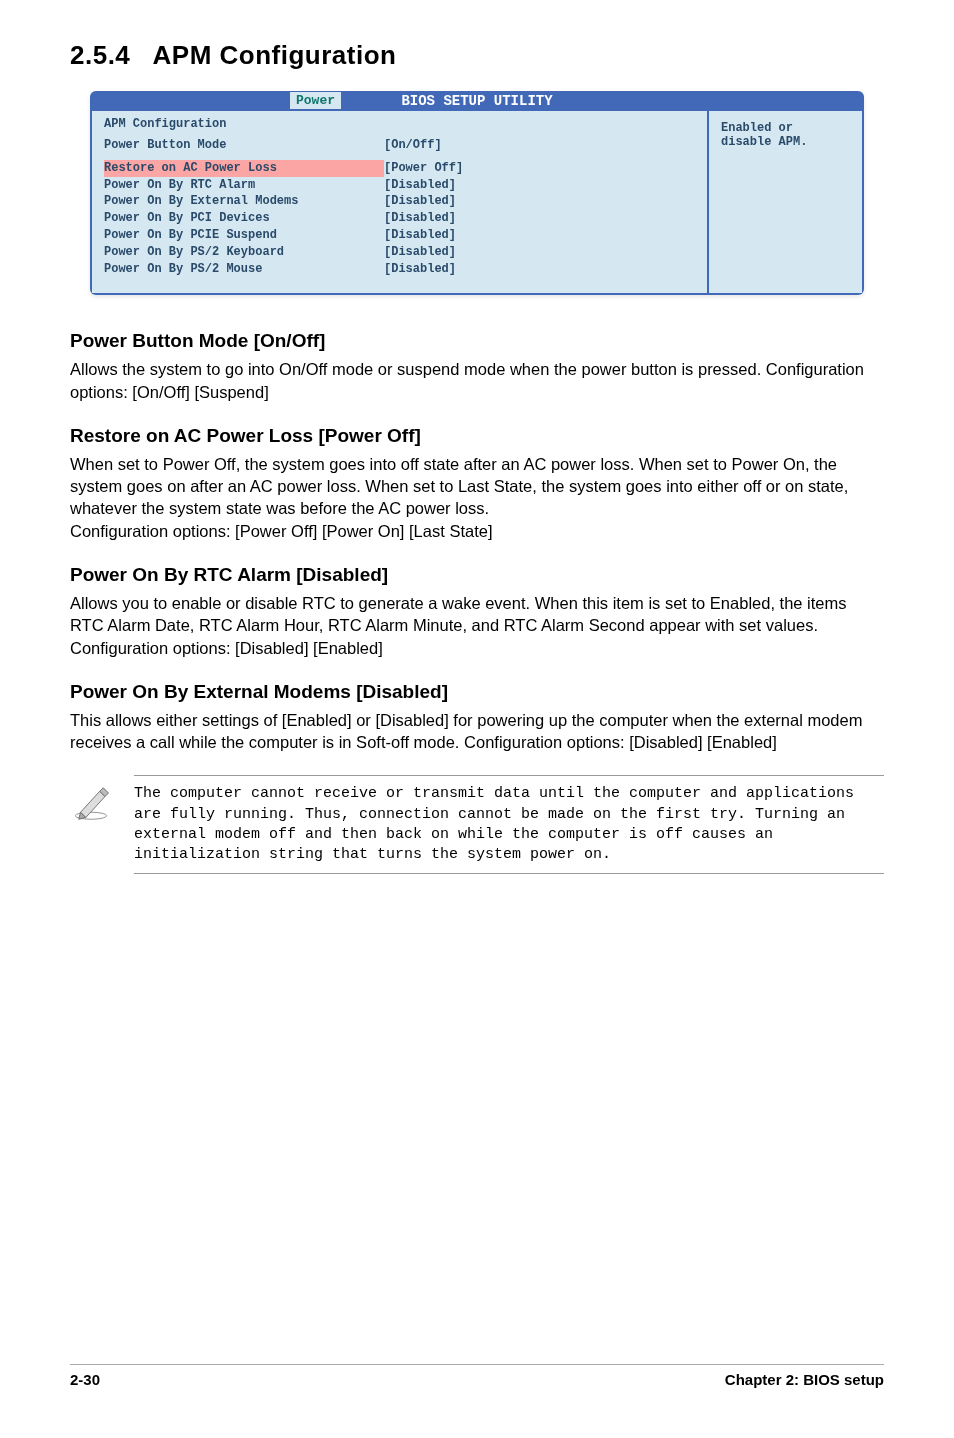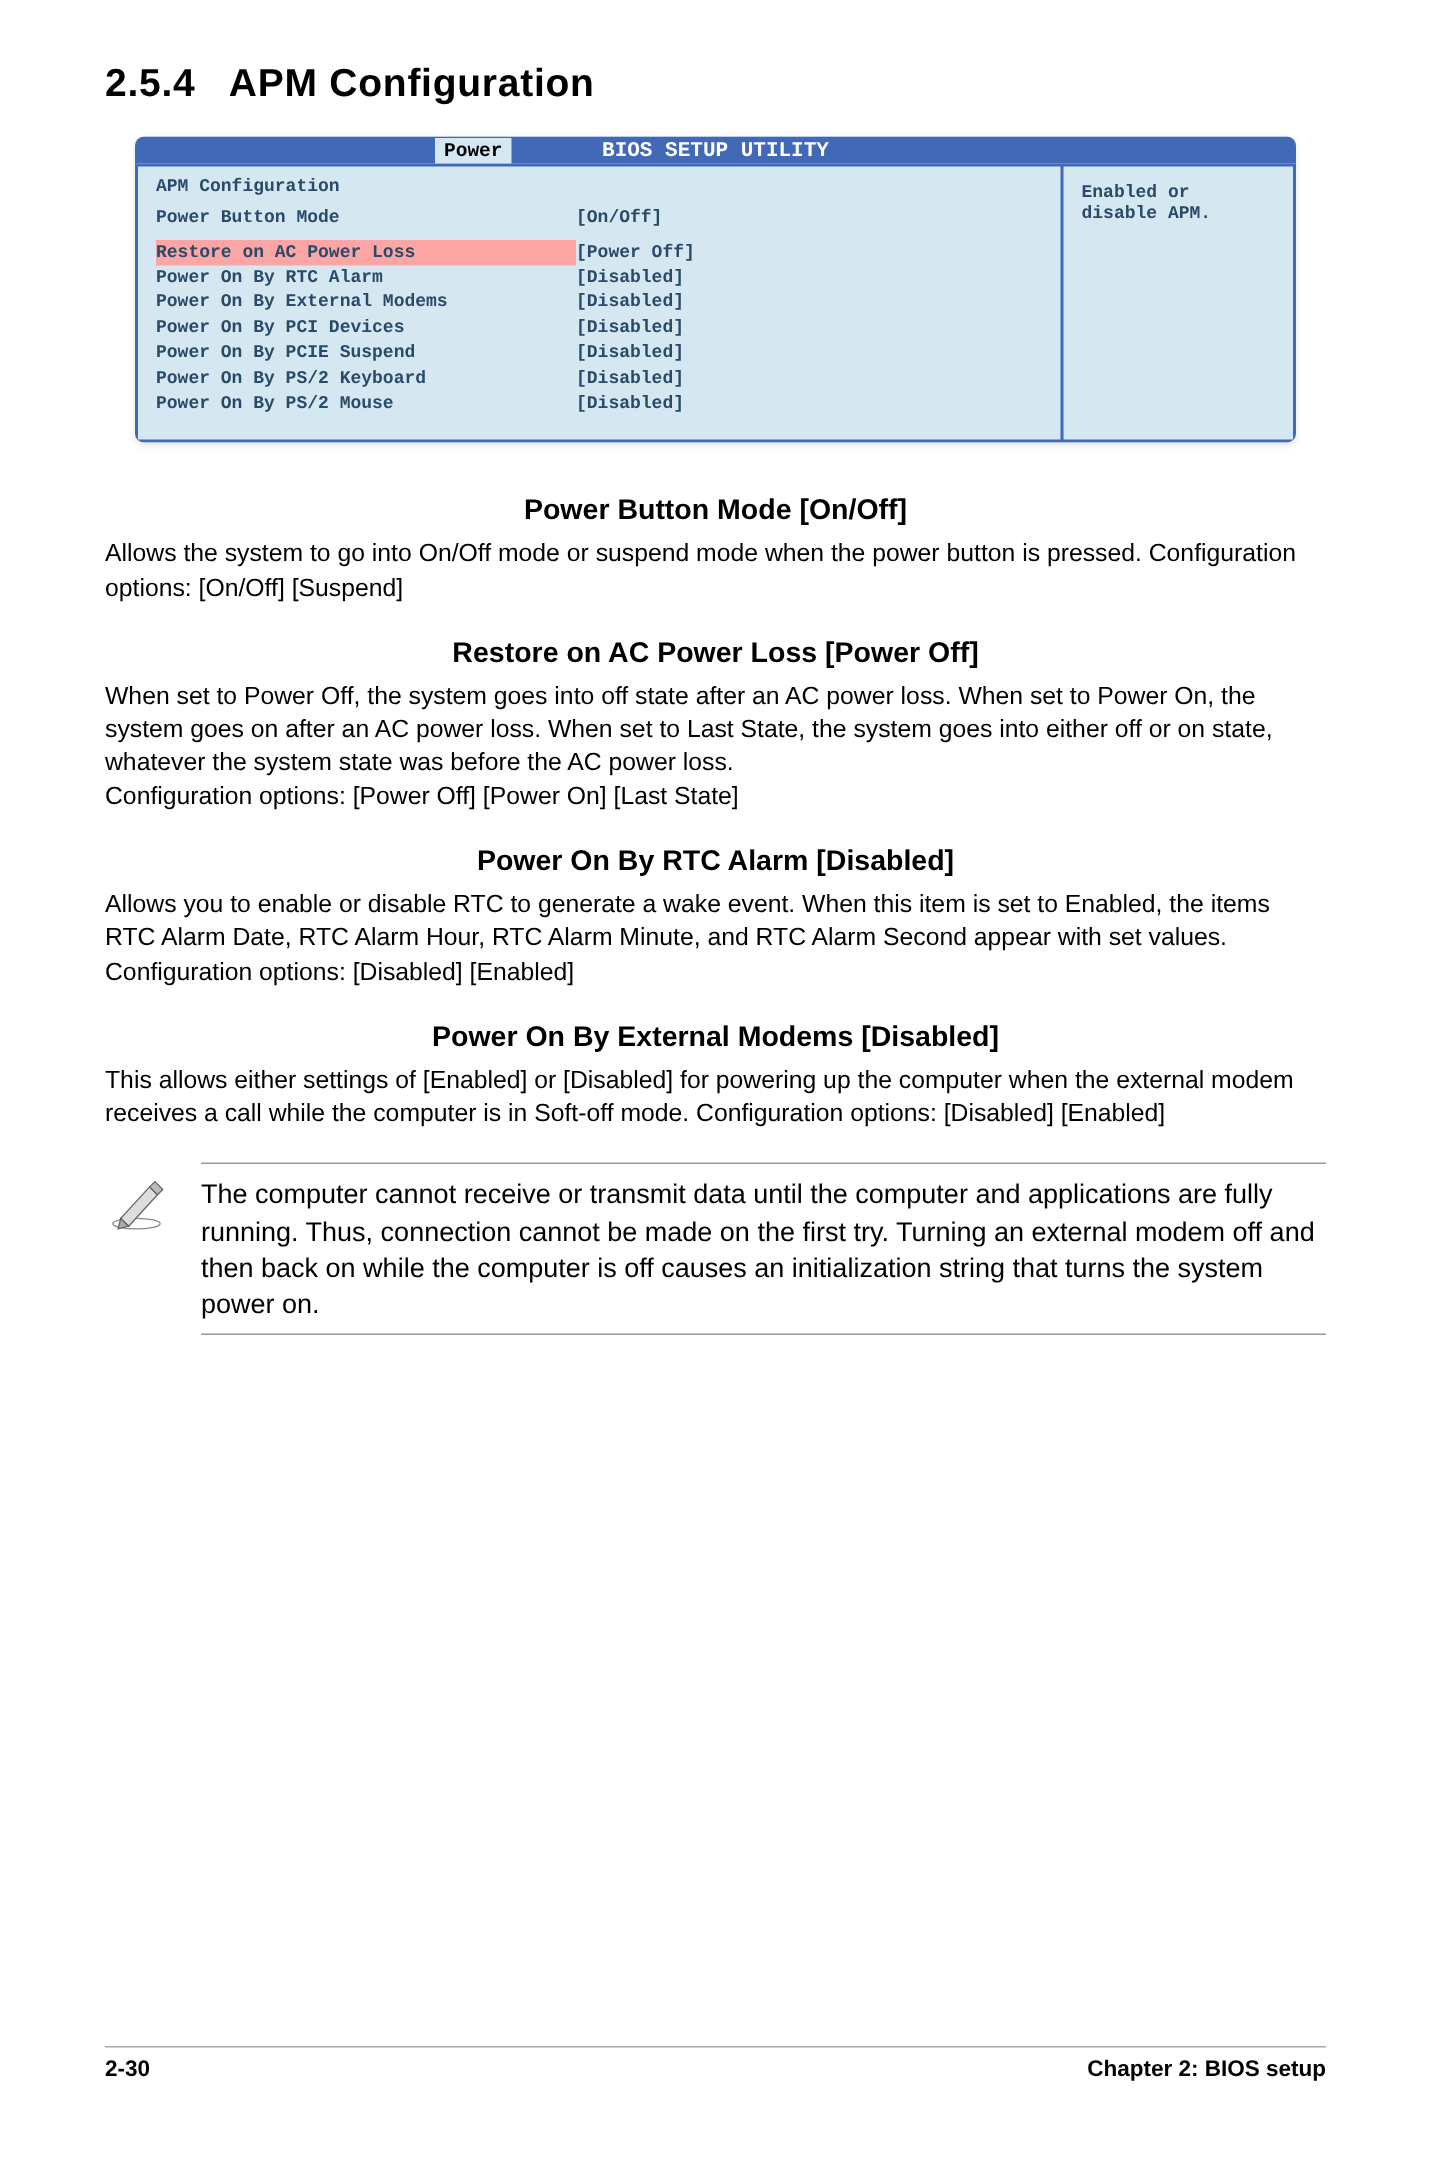--- a/index.html
+++ b/index.html
@@ -35,21 +35,21 @@
     font-weight: bold;
     font-size: 14px;
     padding: 2px 0 0 0;
     position: relative;
   }
   .bios-tab {
     position: absolute;
     left: 200px;
     bottom: 0;
     background: #d5e8f2;
-    color: #000000;
+    color: #0f766e;
     font-family: "Courier New", monospace;
     font-weight: bold;
     font-size: 13px;
     padding: 1px 6px;
   }
   .bios-body {
     display: flex;
     background: #d5e8f2;
     font-family: "Courier New", monospace;
     font-size: 12px;
@@ -74,45 +74,45 @@
   }
   .bios-label { width: 280px; }
   .bios-value { }
   .bios-spacer { height: 6px; }
   .bios-highlight { background: #fca5a5; color: #2a4a6a; }
   
   .sub-heading {
     font-size: 19px;
     font-weight: bold;
     margin-bottom: 6px;
-    text-align: center;
   }
   .body-text {
     font-size: 16.5px;
     line-height: 1.35;
     margin-bottom: 22px;
   }
   .note-block {
     display: flex;
     margin: 10px 0 20px 0;
     gap: 16px;
   }
   .note-icon {
     width: 48px;
     flex-shrink: 0;
     padding-top: 4px;
   }
   .note-icon svg { width: 42px; height: 42px; }
   .note-text {
     flex: 1;
-    font-size: 18px;
+    font-size: 15px;
     line-height: 1.35;
     border-top: 1px solid #999;
     border-bottom: 1px solid #999;
     padding: 8px 0;
+    font-family: Liberation Mono, monospace;
   }
   .footer {
     position: absolute;
     bottom: 50px;
     left: 70px;
     right: 70px;
     border-top: 1px solid #aaa;
     padding-top: 6px;
     display: flex;
     justify-content: space-between;

